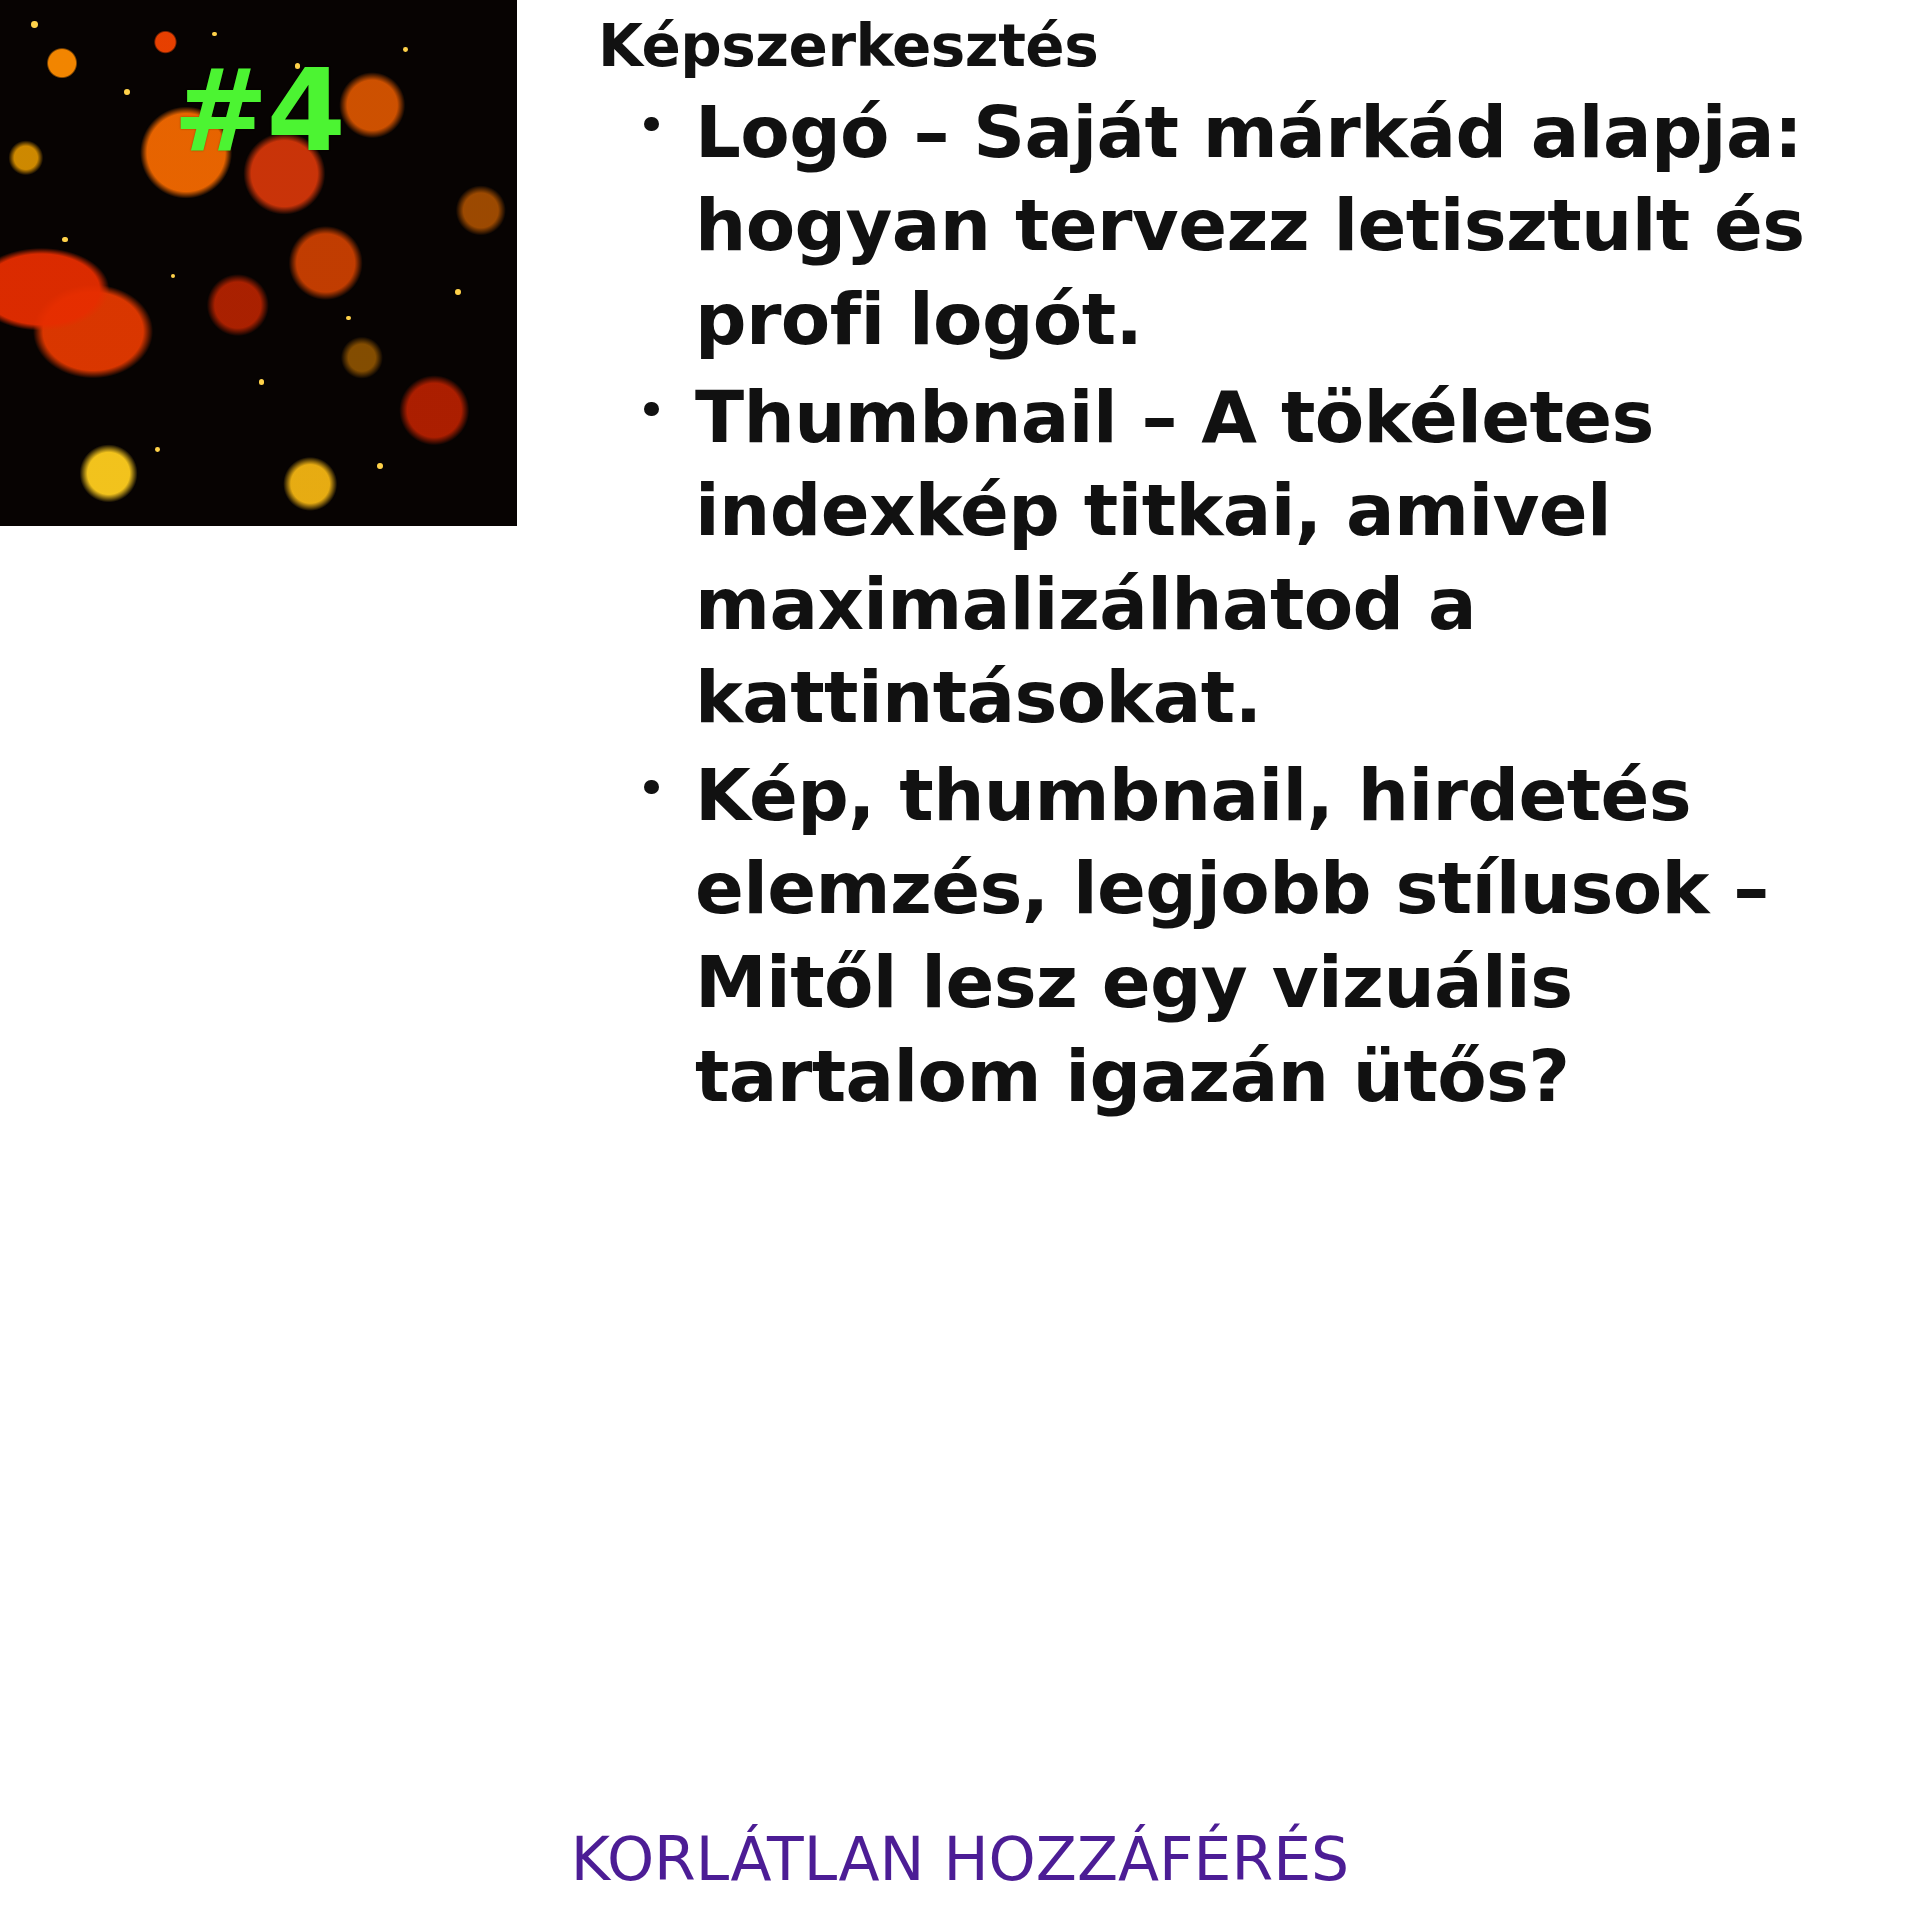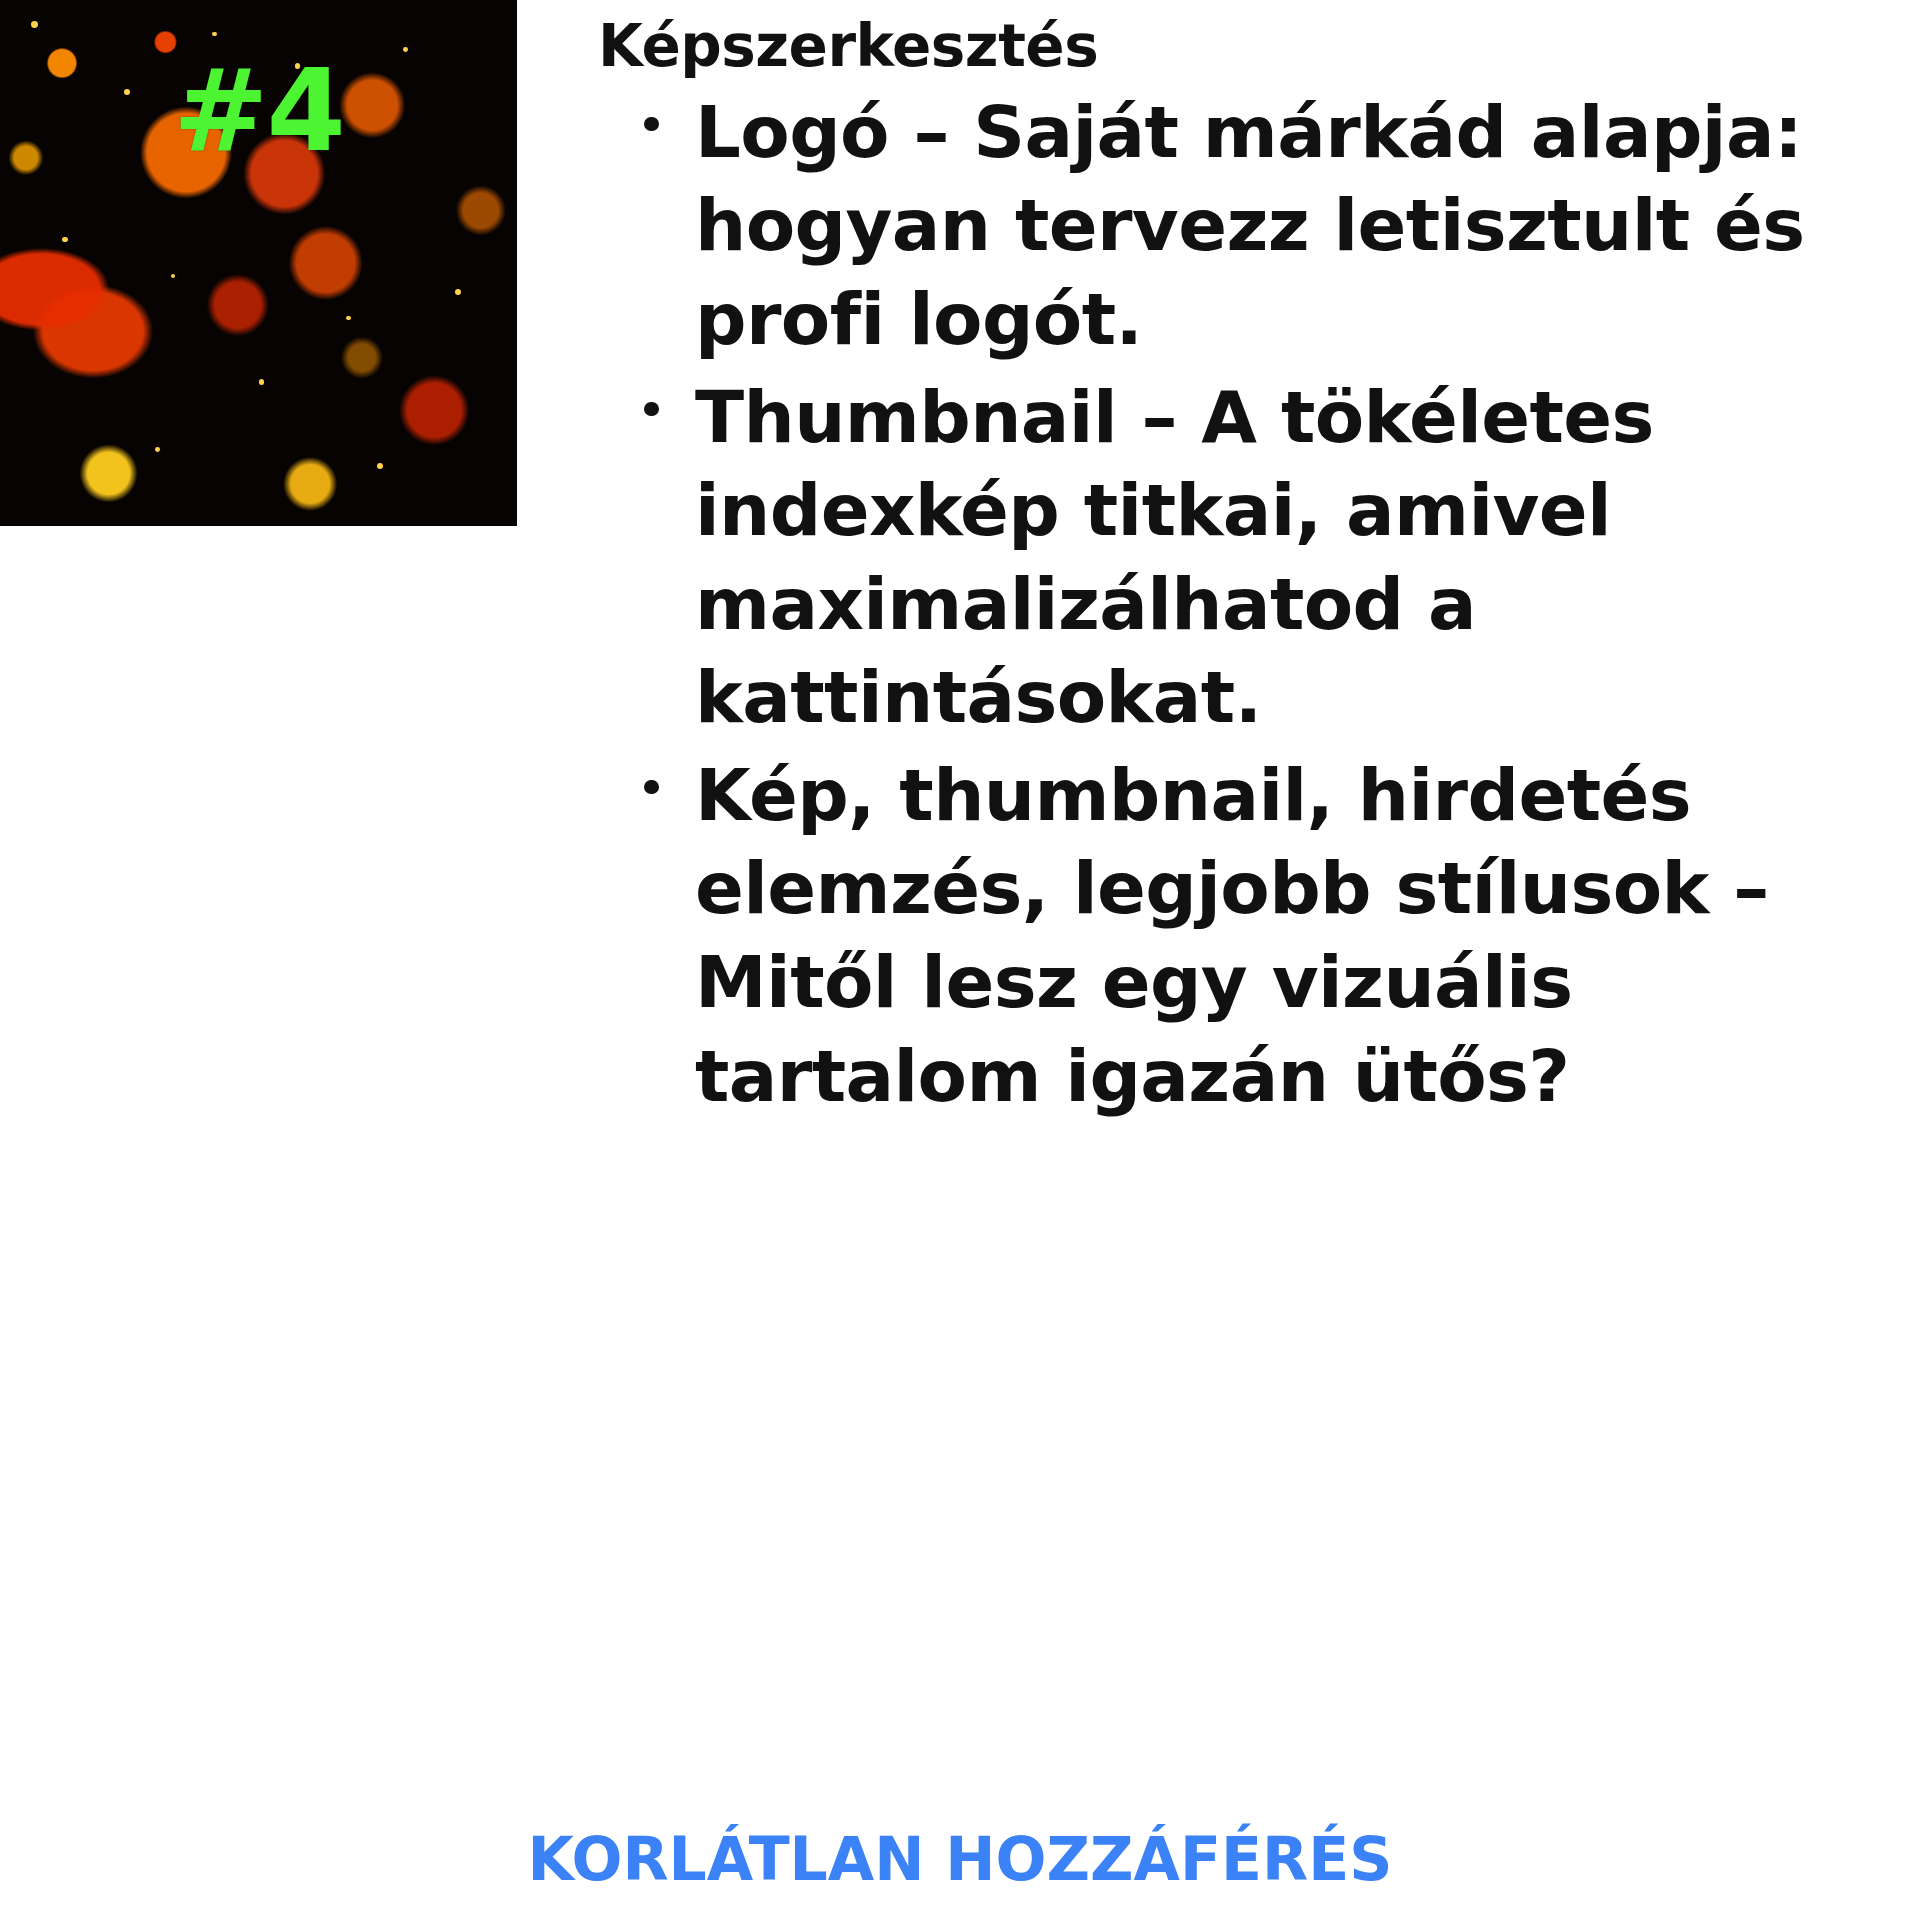--- a/index.html
+++ b/index.html
@@ -114,24 +114,24 @@
   }
 
   
   .footer {
     position: absolute;
     left: 0;
     right: 11px;
     bottom: 37px;
     text-align: center;
     font-family: "DejaVu Sans", sans-serif;
-    font-weight: 700;
+    font-weight: 400;
     font-size: 60px;
     letter-spacing: 0px;
-    color: #3b82f6;
+    color: #4c1d95;
   }
 </style>
 </head>
 <body>
 
 <div class="thumb">
   <span class="speck" style="left:6%;top:4%;width:6.8px;height:6.8px;"></span>
   <span class="speck" style="left:24%;top:17%;width:5.8px;height:5.8px;"></span>
   <span class="speck" style="left:41%;top:6%;width:4.8px;height:4.8px;"></span>
   <span class="speck" style="left:57%;top:12%;width:5.8px;height:5.8px;"></span>

